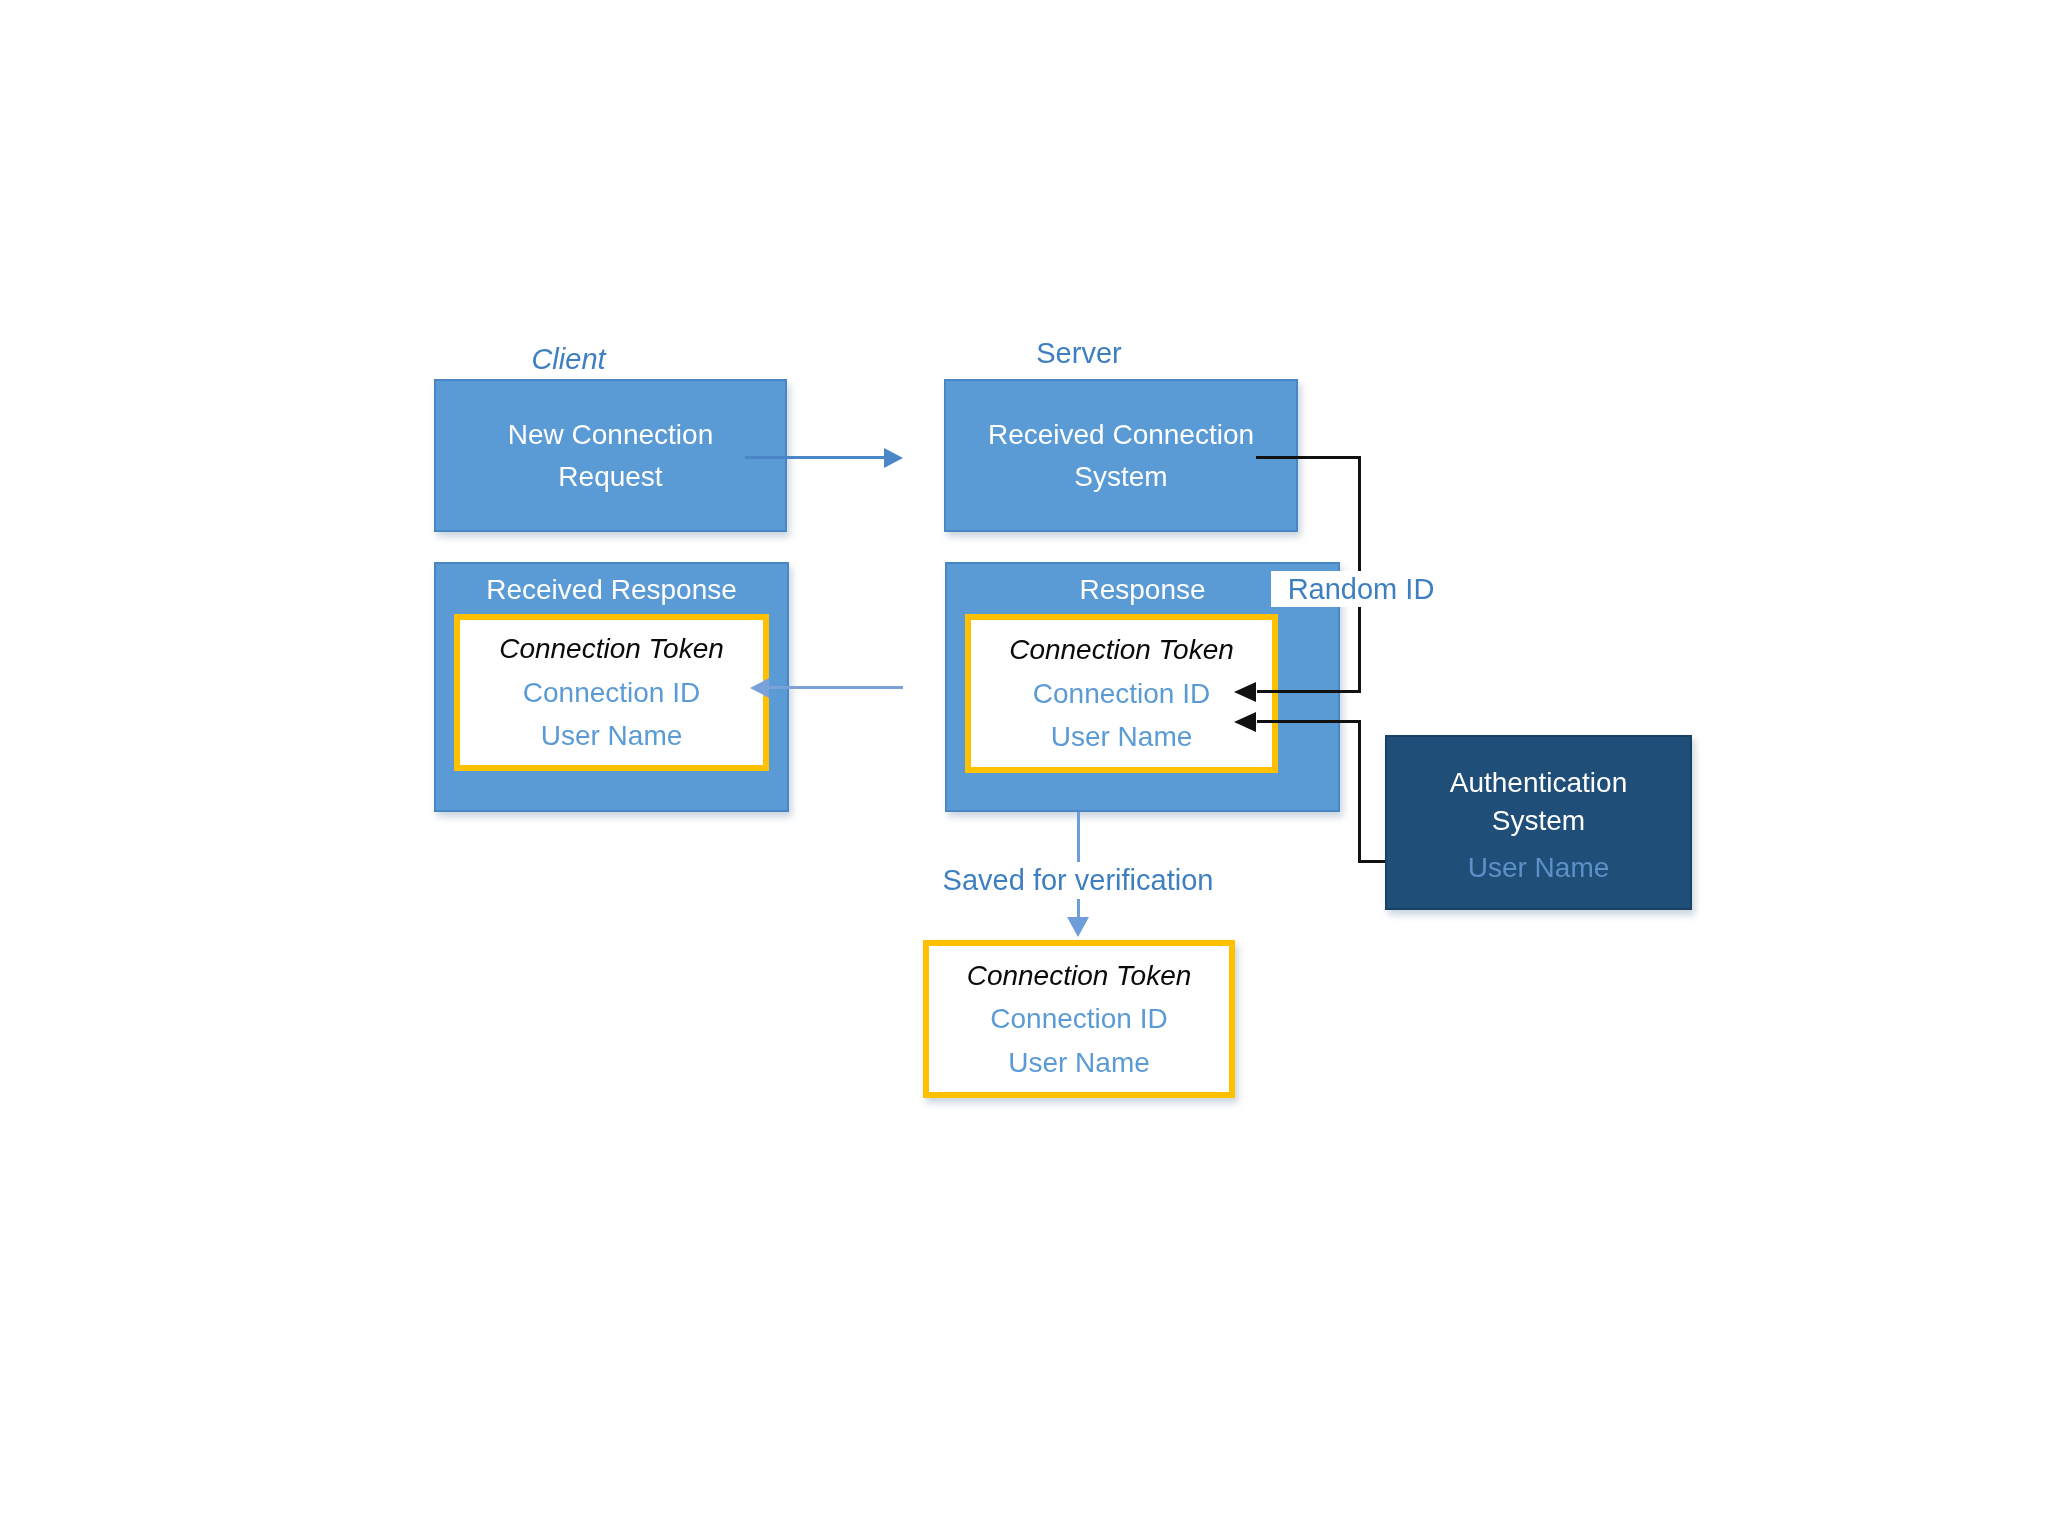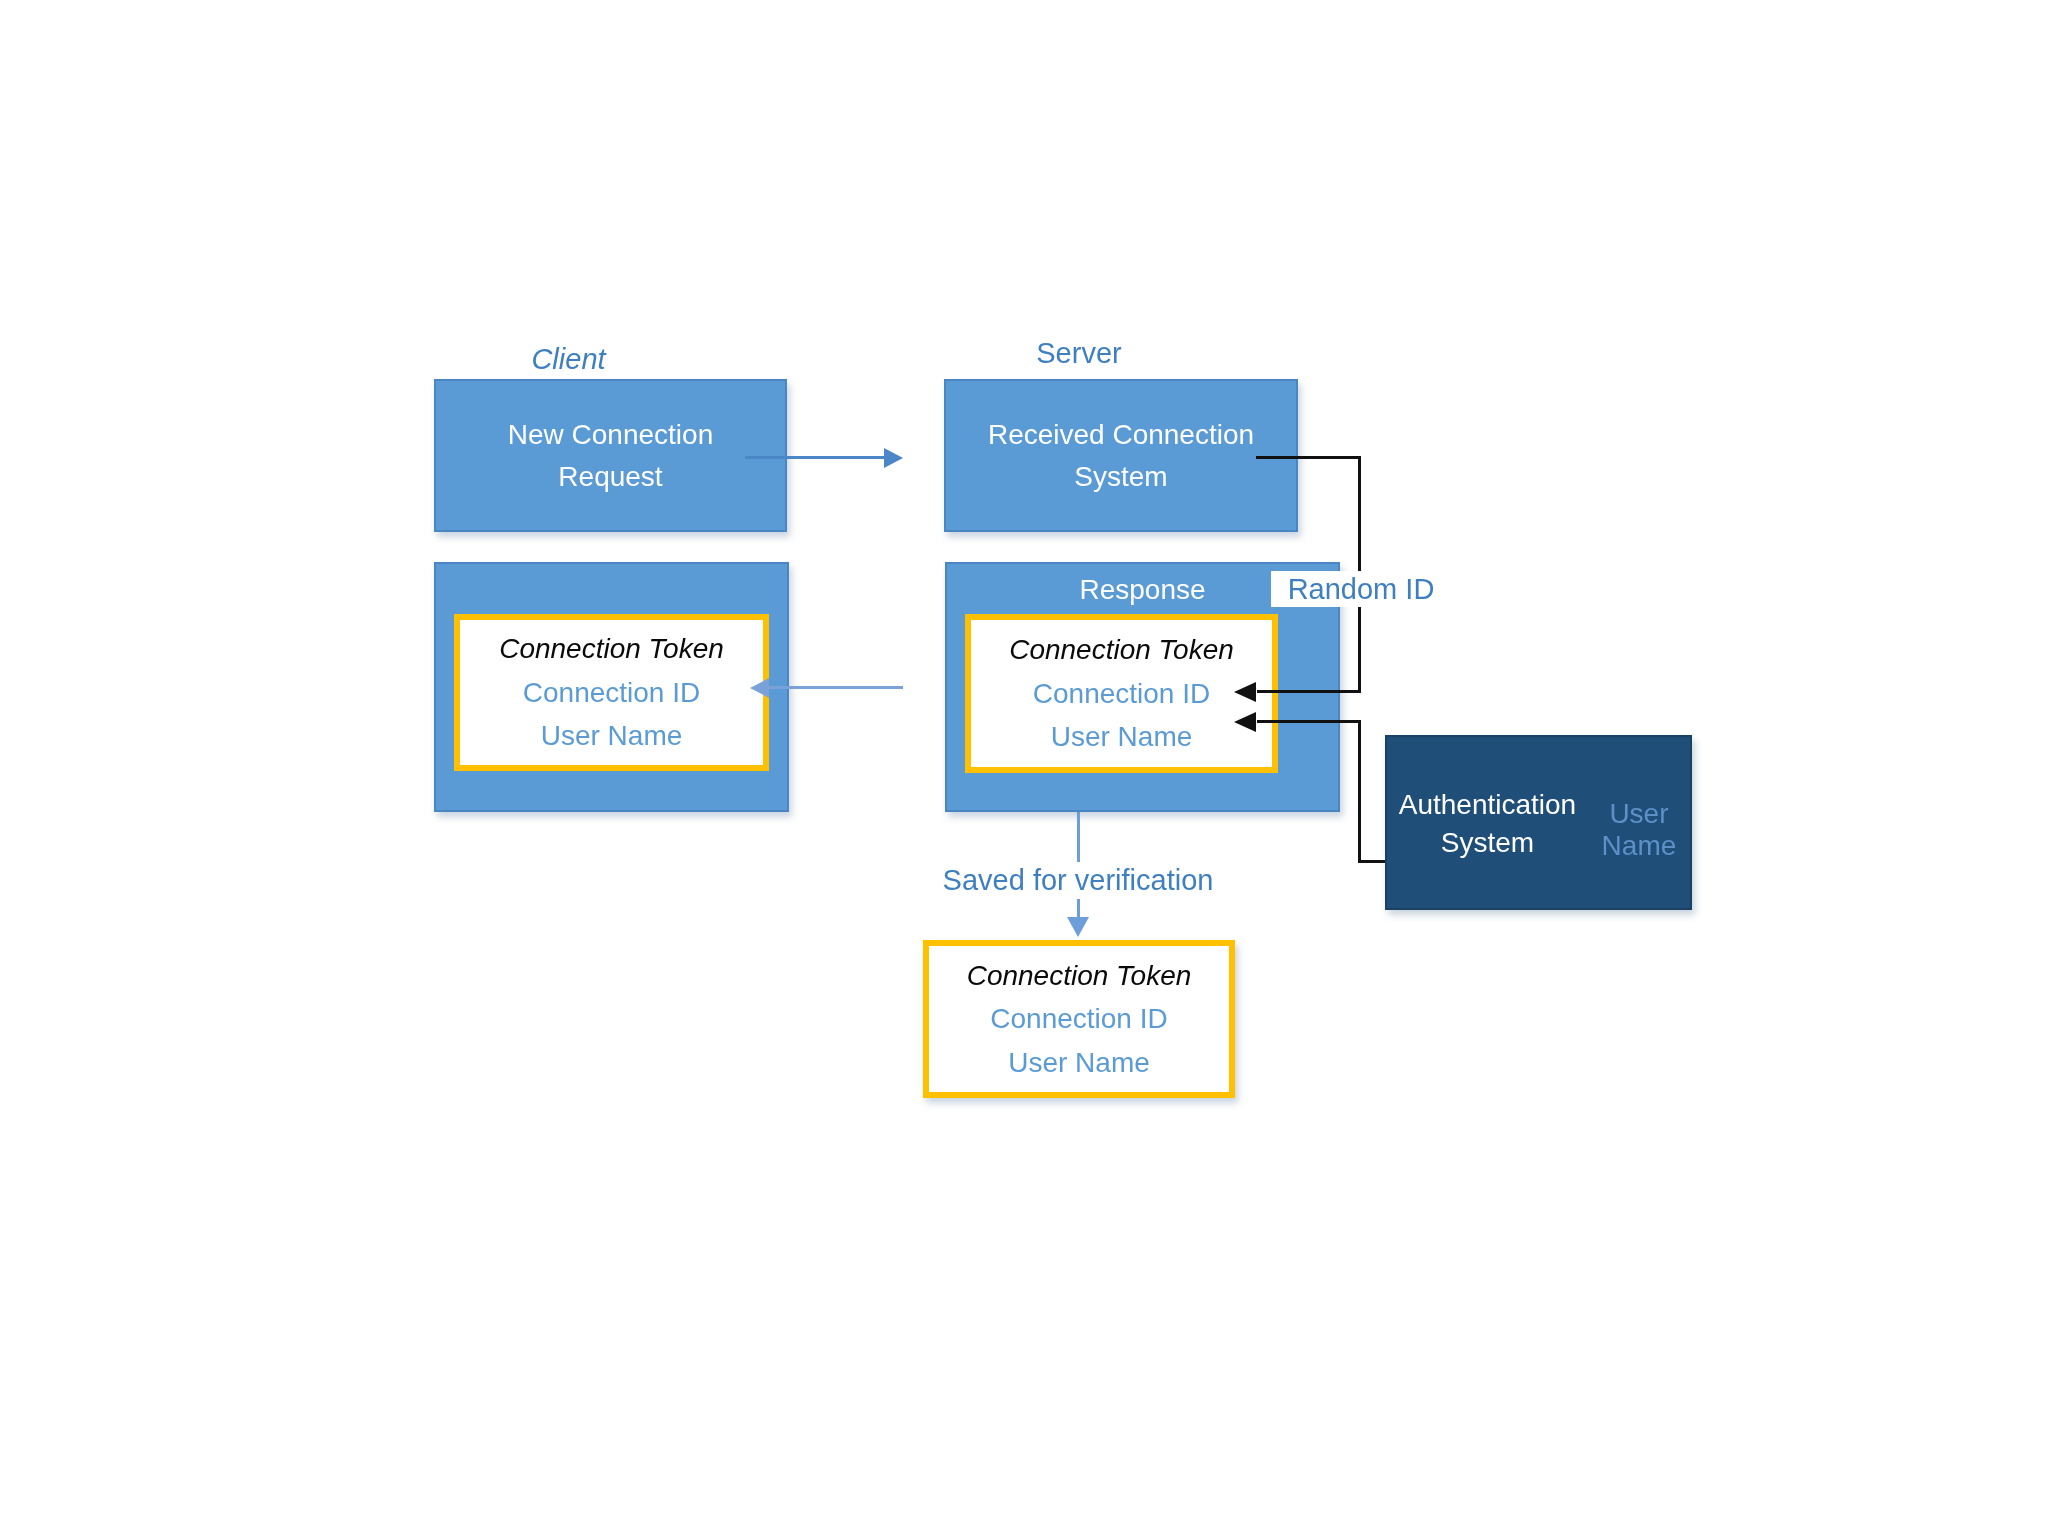--- a/index.html
+++ b/index.html
@@ -71,21 +71,21 @@
     padding: 2px 0;
   }
   .token-frame.standalone {
     box-shadow: 3px 5px 7px rgba(125, 150, 175, 0.40);
   }
   .token-title { font-size: 28px; color: var(--token-black); font-style: italic; }
   .token-field { font-size: 28px; color: var(--field-blue); }
 
   .auth-content {
     width: 100%; height: 100%;
-    display: flex; flex-direction: row; align-items: center; justify-content: center;
+    display: flex; flex-direction: column; align-items: center; justify-content: center;
     text-align: center; padding-top: 2px;
   }
   .auth-title { color: #fff; font-size: 28px; line-height: 38px; max-width: 240px; }
   .auth-field { color: var(--auth-field-blue); font-size: 28px; margin-top: 12px; }
 
   .line { position: absolute; }
   .line.black { background: var(--connector-black); }
   .line.blue { background: var(--connector-blue); }
   .line.blue-light { background: var(--connector-blue-light); }
   .line.blue-saved { background: var(--connector-blue-saved); }
@@ -136,20 +136,21 @@
   <div class="box blue" style="left:902px; top:379px; width:354px; height:153px;">
     <div class="box-center">
       <div class="t" style="max-width:310px;">Received Connection System</div>
     </div>
   </div>
 
   <div class="line blue" style="left:745px; top:456px; width:140px; height:3px;"></div>
   <div class="arrowhead right-blue" style="left:884px; top:448px;"></div>
 
   <div class="box blue" style="left:392px; top:562px; width:355px; height:250px;">
+    <div class="box2-title">Received Response</div>
     <div class="token-frame" style="left:18px; top:50px; width:315px; height:157px;">
       <div class="token-title">Connection Token</div>
       <div class="token-field">Connection ID</div>
       <div class="token-field">User Name</div>
     </div>
   </div>
 
   <div class="box blue" style="left:903px; top:562px; width:395px; height:250px;">
     <div class="box2-title">Response</div>
     <div class="token-frame" style="left:18px; top:50px; width:313px; height:159px;">

